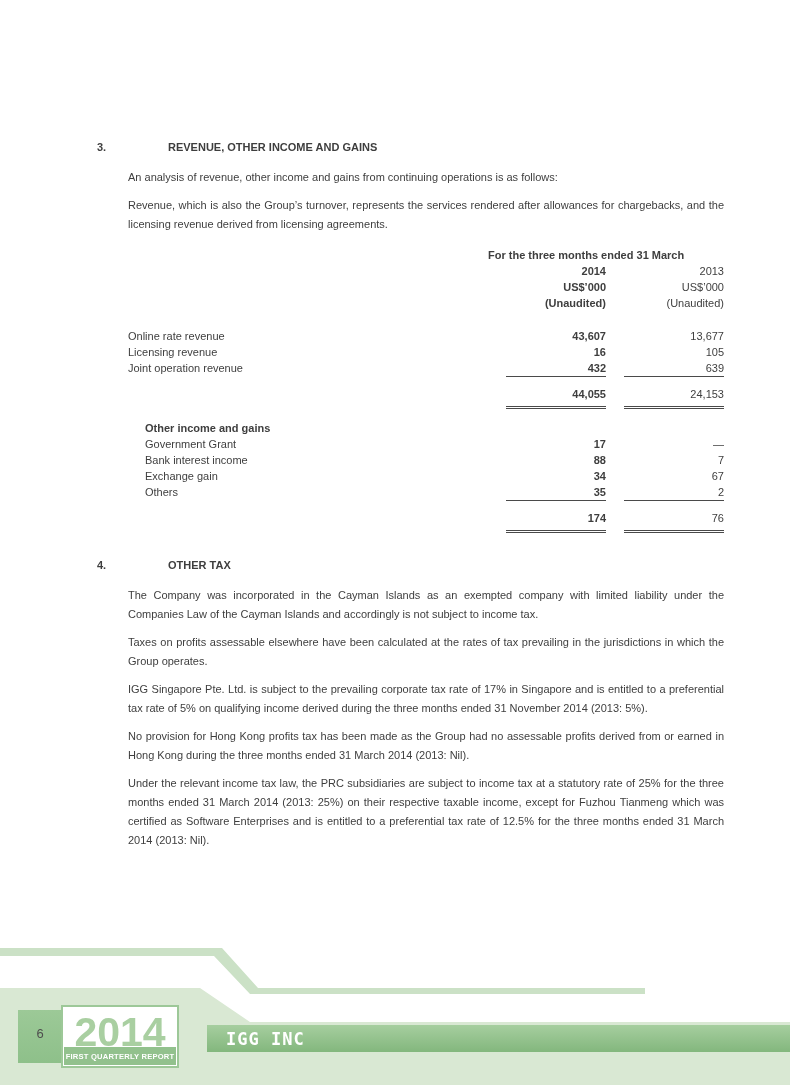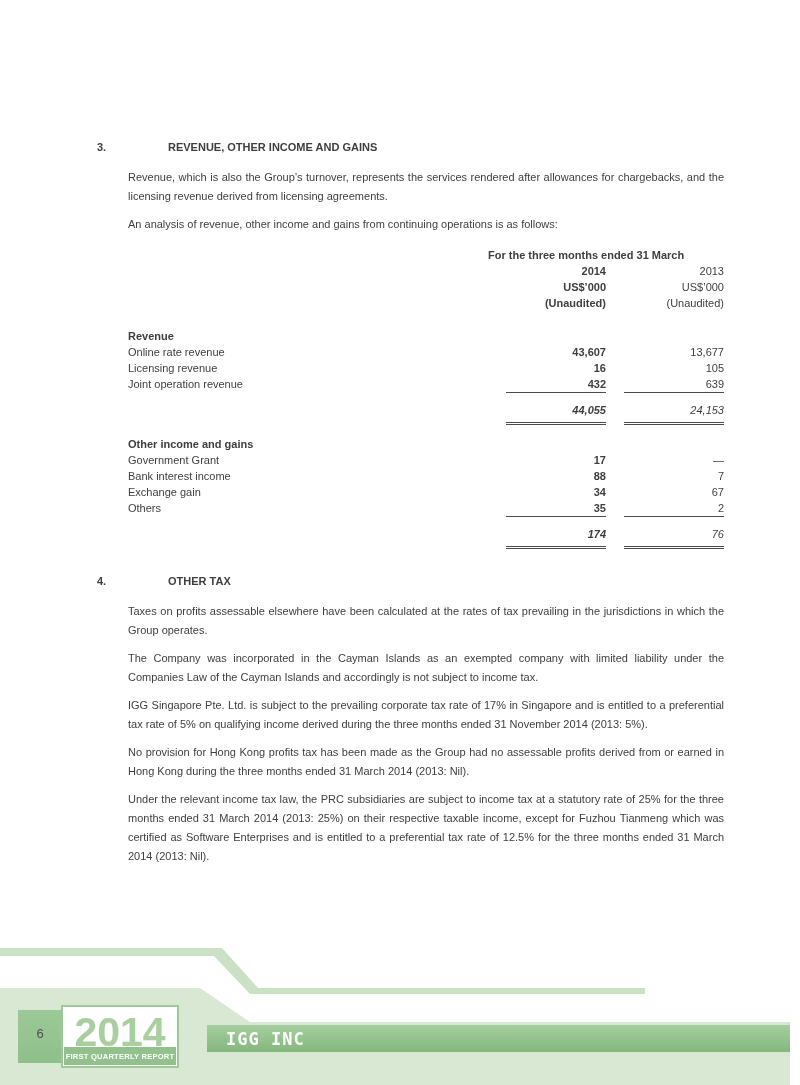--- a/index.html
+++ b/index.html
@@ -36,24 +36,24 @@
   .trow { display: flex; align-items: flex-start; line-height: 16px; }
   .tlabel { flex: 1; }
   .tnum { width: 100px; text-align: right; }
   .c2 { margin-left: 18px; }
   .bold { font-weight: bold; }
   .thspan {
     width: 256px; margin-right: -20px;
     text-align: left; font-weight: bold;
   }
   .grp1 { margin-top: 17px; }
-  .grp2 { margin-top: 13px; }
+  .grp2 { margin-top: 13px; margin-left: 17px; }
   .grp-label { font-weight: bold; }
   .rule { border-bottom: 1px solid #4a4a4a; }
-  .total-row { margin-top: 9px; font-style: italic; }
+  .total-row { margin-top: 9px; }
   .dbl { border-bottom: 1px solid #4a4a4a; padding-bottom: 4px; position: relative; }
   .dbl::after {
     content: ""; position: absolute; left: 0; right: 0; bottom: -3px;
     height: 1px; background: #4a4a4a;
   }
   .sec4 { margin-top: 27px; }
   .footer-art { position: absolute; left: 0; top: 935px; width: 800px; height: 150px; }
   .igg-text {
     font-family: "DejaVu Sans Mono", monospace;
     font-weight: bold; font-size: 17px; fill: #ffffff; letter-spacing: 1px;
@@ -72,22 +72,22 @@
   }
 </style>
 </head>
 <body>
 
 <div class="content">
 
   <div class="sec">
     <span class="sec-num">3.</span>
     <h2 class="sec-title">REVENUE, OTHER INCOME AND GAINS</h2>
+    <p class="para">An analysis of revenue, other income and gains from continuing operations is as follows:</p>
     <p class="para">Revenue, which is also the Group’s turnover, represents the services rendered after allowances for chargebacks, and the licensing revenue derived from licensing agreements.</p>
-    <p class="para">An analysis of revenue, other income and gains from continuing operations is as follows:</p>
 
     <div class="fintable">
       <div class="trow">
         <span class="tlabel"></span>
         <span class="thspan">For the three months ended 31 March</span>
       </div>
       <div class="trow">
         <span class="tlabel"></span>
         <span class="tnum bold">2014</span>
         <span class="tnum c2">2013</span>
@@ -97,23 +97,20 @@
         <span class="tnum bold">US$’000</span>
         <span class="tnum c2">US$’000</span>
       </div>
       <div class="trow">
         <span class="tlabel"></span>
         <span class="tnum bold">(Unaudited)</span>
         <span class="tnum c2">(Unaudited)</span>
       </div>
 
       <div class="grp1">
-        <div class="trow">
-          <span class="tlabel grp-label">Revenue</span>
-        </div>
         <div class="trow">
           <span class="tlabel">Online rate revenue</span>
           <span class="tnum bold">43,607</span>
           <span class="tnum c2">13,677</span>
         </div>
         <div class="trow">
           <span class="tlabel">Licensing revenue</span>
           <span class="tnum bold">16</span>
           <span class="tnum c2">105</span>
         </div>
@@ -158,22 +155,22 @@
           <span class="tnum bold dbl">174</span>
           <span class="tnum c2 dbl">76</span>
         </div>
       </div>
     </div>
   </div>
 
   <div class="sec sec4">
     <span class="sec-num">4.</span>
     <h2 class="sec-title">OTHER TAX</h2>
+    <p class="para">The Company was incorporated in the Cayman Islands as an exempted company with limited liability under the Companies Law of the Cayman Islands and accordingly is not subject to income tax.</p>
     <p class="para">Taxes on profits assessable elsewhere have been calculated at the rates of tax prevailing in the jurisdictions in which the Group operates.</p>
-    <p class="para">The Company was incorporated in the Cayman Islands as an exempted company with limited liability under the Companies Law of the Cayman Islands and accordingly is not subject to income tax.</p>
     <p class="para">IGG Singapore Pte. Ltd. is subject to the prevailing corporate tax rate of 17% in Singapore and is entitled to a preferential tax rate of 5% on qualifying income derived during the three months ended 31 November 2014 (2013: 5%).</p>
     <p class="para">No provision for Hong Kong profits tax has been made as the Group had no assessable profits derived from or earned in Hong Kong during the three months ended 31 March 2014 (2013: Nil).</p>
     <p class="para">Under the relevant income tax law, the PRC subsidiaries are subject to income tax at a statutory rate of 25% for the three months ended 31 March 2014 (2013: 25%) on their respective taxable income, except for Fuzhou Tianmeng which was certified as Software Enterprises and is entitled to a preferential tax rate of 12.5% for the three months ended 31 March 2014 (2013: Nil).</p>
   </div>
 </div>
 
 <svg class="footer-art" viewBox="0 0 800 150" xmlns="http://www.w3.org/2000/svg">
   <defs>
     <linearGradient id="iggBand" x1="0" y1="0" x2="0" y2="1">
       <stop offset="0" stop-color="#a6ce9f"></stop>

